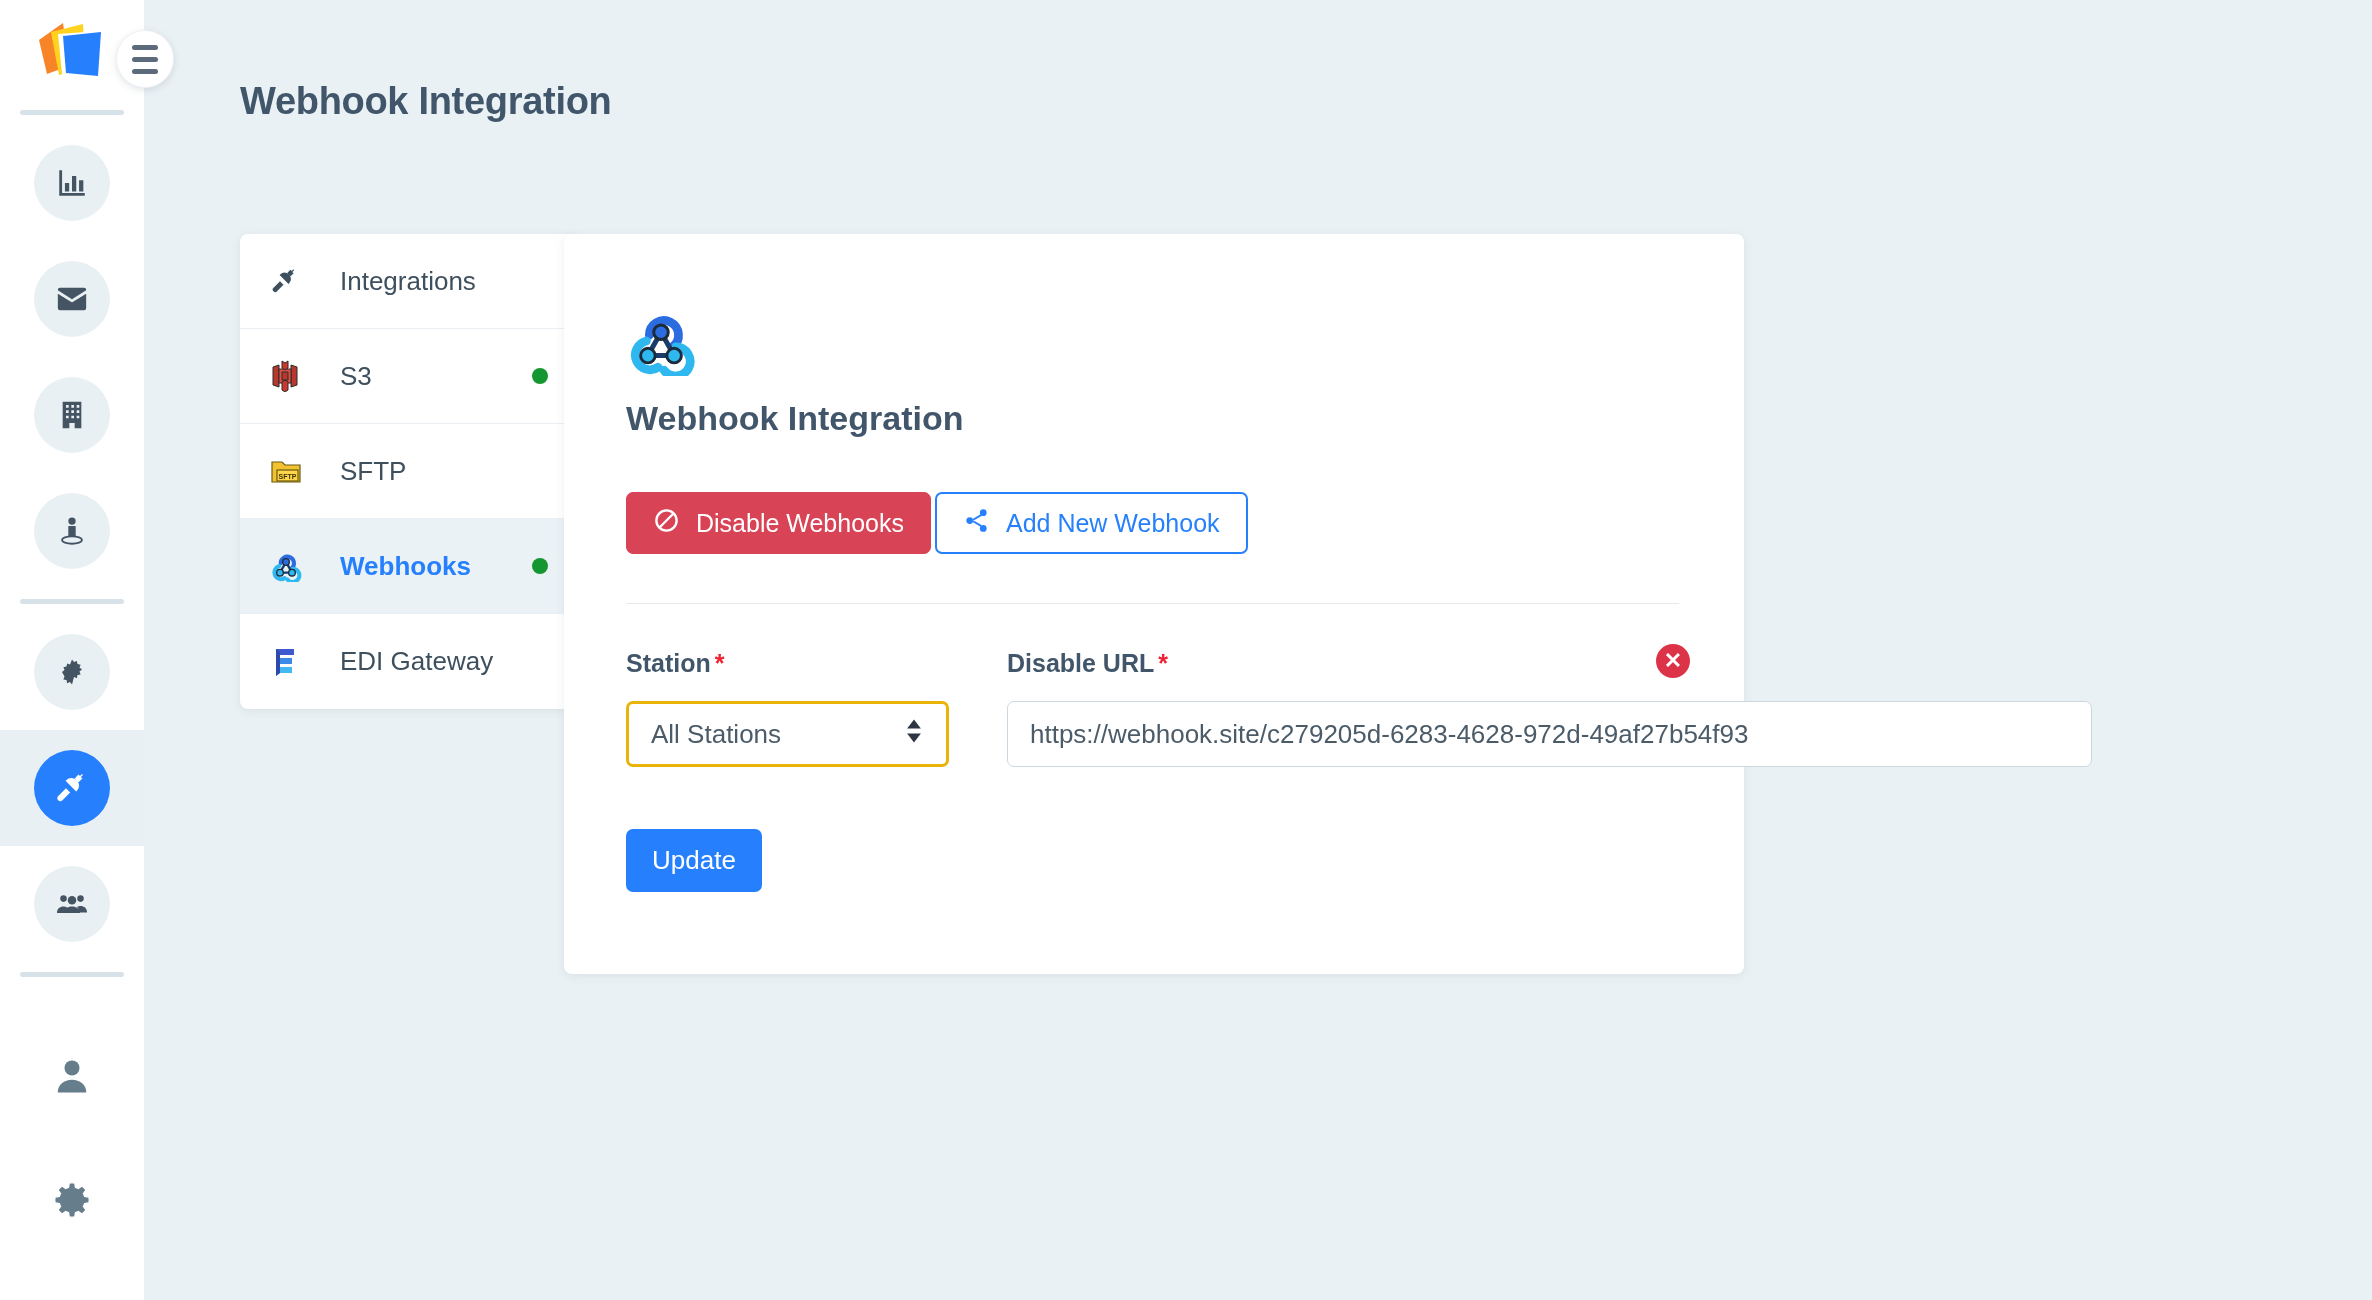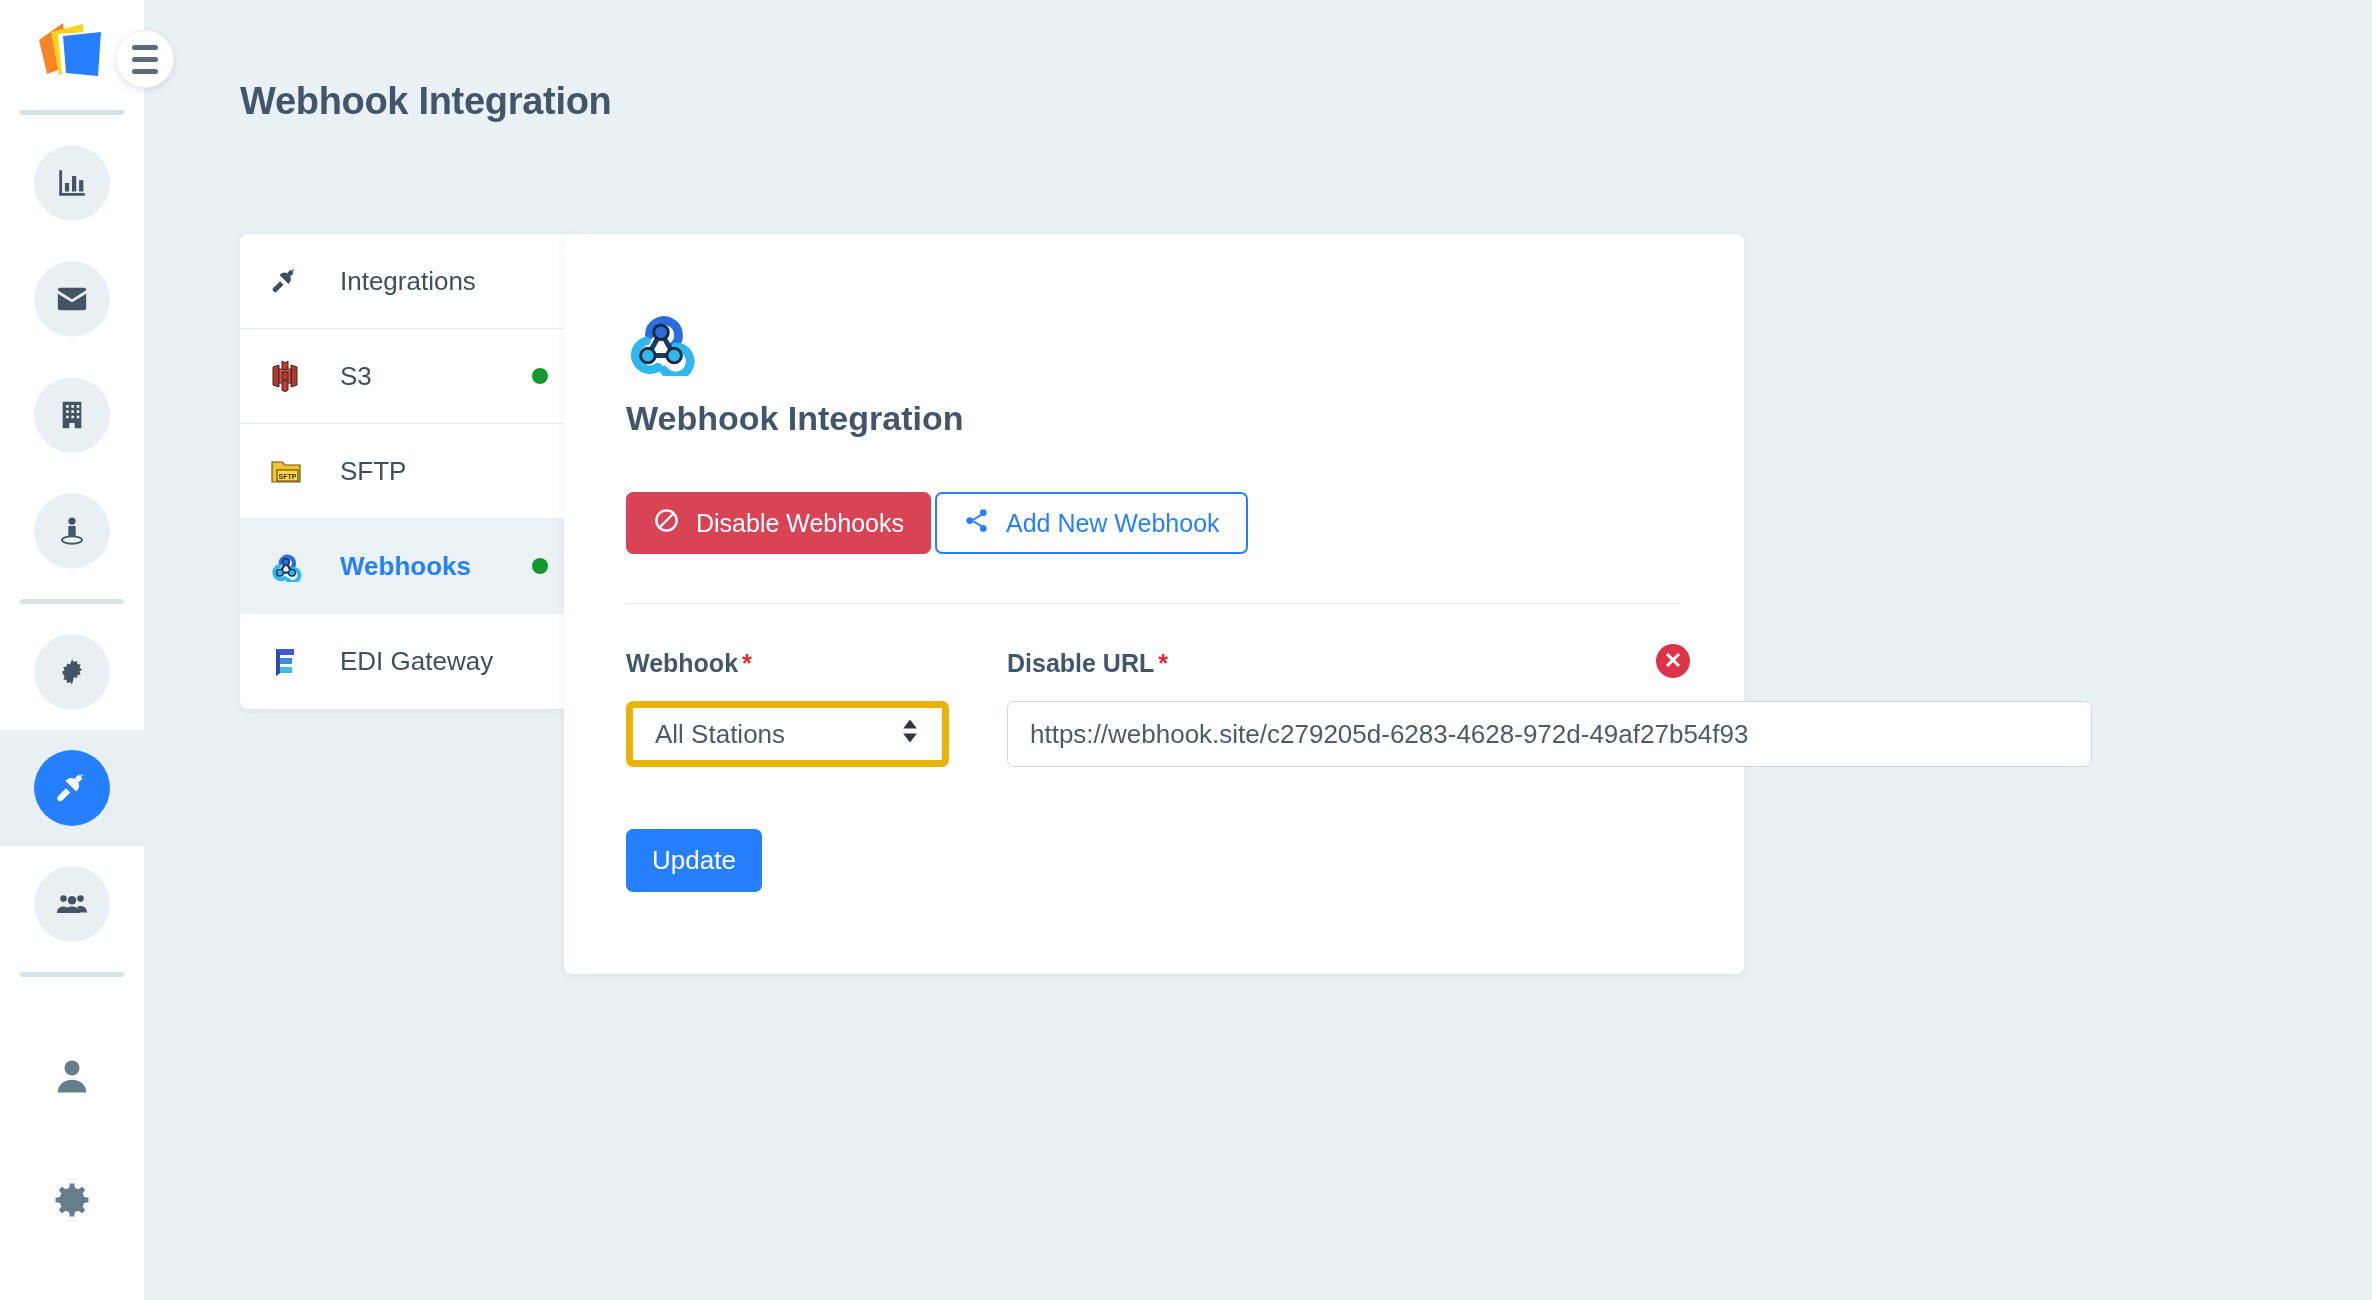--- a/index.html
+++ b/index.html
@@ -114,21 +114,21 @@
   #remove-webhook-button {
     position: absolute; right: 54px; top: 410px;
     width: 34px; height: 34px; border-radius: 50%;
     background: #dc3348; color: #ffffff; cursor: pointer;
     display: flex; align-items: center; justify-content: center;
     font-size: 22px; font-weight: bold; line-height: 1;
   }
   #station-select {
     position: absolute; left: 62px; top: 467px;
     width: 323px; height: 66px;
-    border: 7px solid #eab308; border-radius: 7px;
+    border: 3px solid #eab308; border-radius: 7px;
     background: #ffffff; color: #4b5b68; font-size: 26px;
     display: flex; align-items: center; padding: 0 22px; cursor: pointer;
     font-family: "Liberation Sans", sans-serif;
   }
   #station-select .sel-val { flex: 1 1 auto; }
   #webhook-url-input {
     position: absolute; left: 443px; top: 467px;
     width: 1085px; height: 66px;
     border: 1px solid #cdd7e0; border-radius: 7px;
     background: #ffffff; color: #4b5b68; font-size: 26px;
@@ -356,21 +356,21 @@
             <path d="M8.6 10.6l7-4.2.9 1.5-7 4.2zM8.6 13.4l7 4.2.9-1.5-7-4.2z"></path>
           </svg>
         </span>
         <span>Add New Webhook</span>
       </div>
     </div>
 
     <div id="card-divider"></div>
 
     <div id="station-label" class="field-label">
-      <span>Webhook</span><span class="req">*</span>
+      <span>Station</span><span class="req">*</span>
     </div>
 
     <div id="url-label" class="field-label">
       <span>Disable URL</span><span class="req">*</span>
     </div>
 
     <div id="remove-webhook-button">
       <span>✕</span>
     </div>
 

